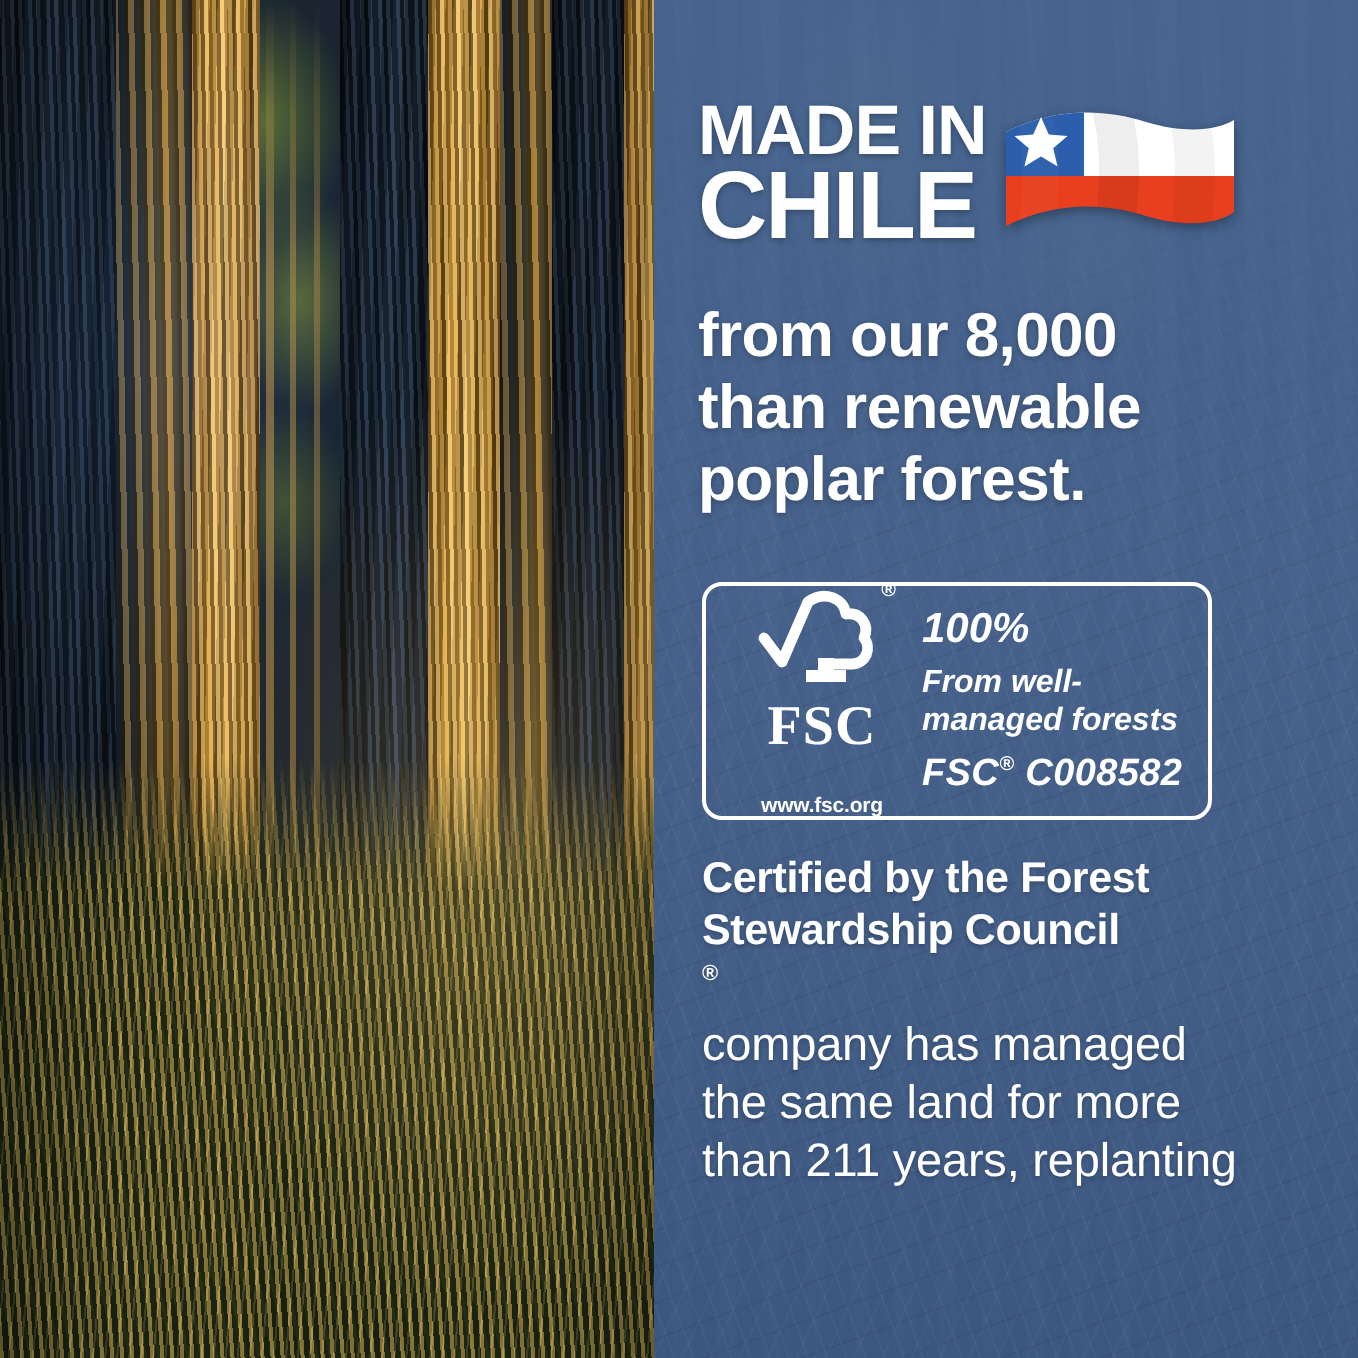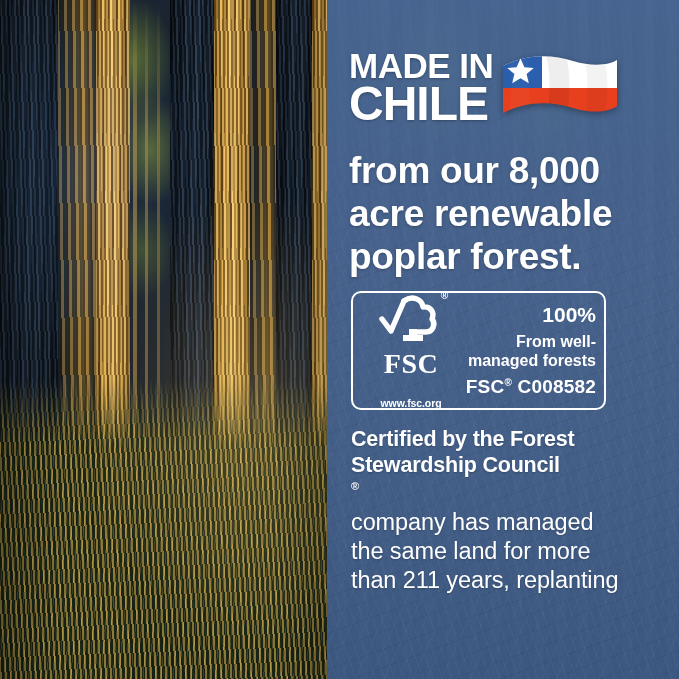--- a/index.html
+++ b/index.html
@@ -194,21 +194,21 @@
     margin-top:-2px;
     text-shadow:0 1px 3px rgba(0,0,0,.30);
   }
   #flag-wrap{
     margin-left:6px;margin-top:2px;
     filter:drop-shadow(0 2px 3px rgba(0,0,0,.35));
   }
 
   #subhead{
     position:absolute;left:22px;top:150px;right:14px;
-    font-size:37px;font-weight:700;line-height:1.16;
+    font-size:31px;font-weight:700;line-height:1.16;
     letter-spacing:-0.3px;
     text-shadow:0 1px 3px rgba(0,0,0,.26);
   }
   #subhead span{display:block;}
 
   
   #fsc-box{
     position:absolute;left:24px;top:291px;
     width:255px;height:119px;
     border:2px solid #ffffff;border-radius:10px;
@@ -228,22 +228,23 @@
   .fsc-word{
     font-family:"Liberation Serif",serif;
     font-size:28px;font-weight:700;line-height:1;
     letter-spacing:.5px;margin-top:1px;
   }
   .fsc-url{
     font-size:10.5px;font-weight:700;line-height:1;
     margin-top:20px;letter-spacing:-0.1px;
   }
   #fsc-right{
-    flex:1;text-align:right;
+    flex:1;text-align:left;
     padding-left:2px;
+    font-style:italic;
   }
   .fsc-pct{font-size:21px;font-weight:700;line-height:1.1;}
   .fsc-claim{
     font-size:16px;font-weight:700;line-height:1.18;
     margin-top:7px;
   }
   .fsc-claim span{display:block;}
   .fsc-code{
     font-size:19px;font-weight:700;line-height:1.1;
     margin-top:6px;letter-spacing:.2px;
@@ -345,21 +346,21 @@
               <path d="M8,0 C14,18 14,40 8,78 L26,78 C32,42 32,18 26,0 Z" fill="#ffffff" opacity="0.10"></path>
             </g>
 
             <path d="M21.5,6.5 L25.4,15.2 L34.8,16.0 L27.6,22.1 L29.8,31.2 L21.5,26.3 L13.2,31.2 L15.4,22.1 L8.2,16.0 L17.6,15.2 Z" fill="#ffffff"></path>
           </svg>
         </div>
       </div>
 
       <div id="subhead">
         <span>from our 8,000</span>
-        <span>acre renewable</span>
+        <span>than renewable</span>
         <span>poplar forest.</span>
       </div>
 
       <div id="fsc-box">
 
         <div id="fsc-left">
           <div id="fsc-mark">
             <svg width="66" height="56" viewBox="0 0 66 56" aria-hidden="true">
               <g fill="none" stroke="#ffffff" stroke-width="5.4" stroke-linecap="round" stroke-linejoin="round">
 

